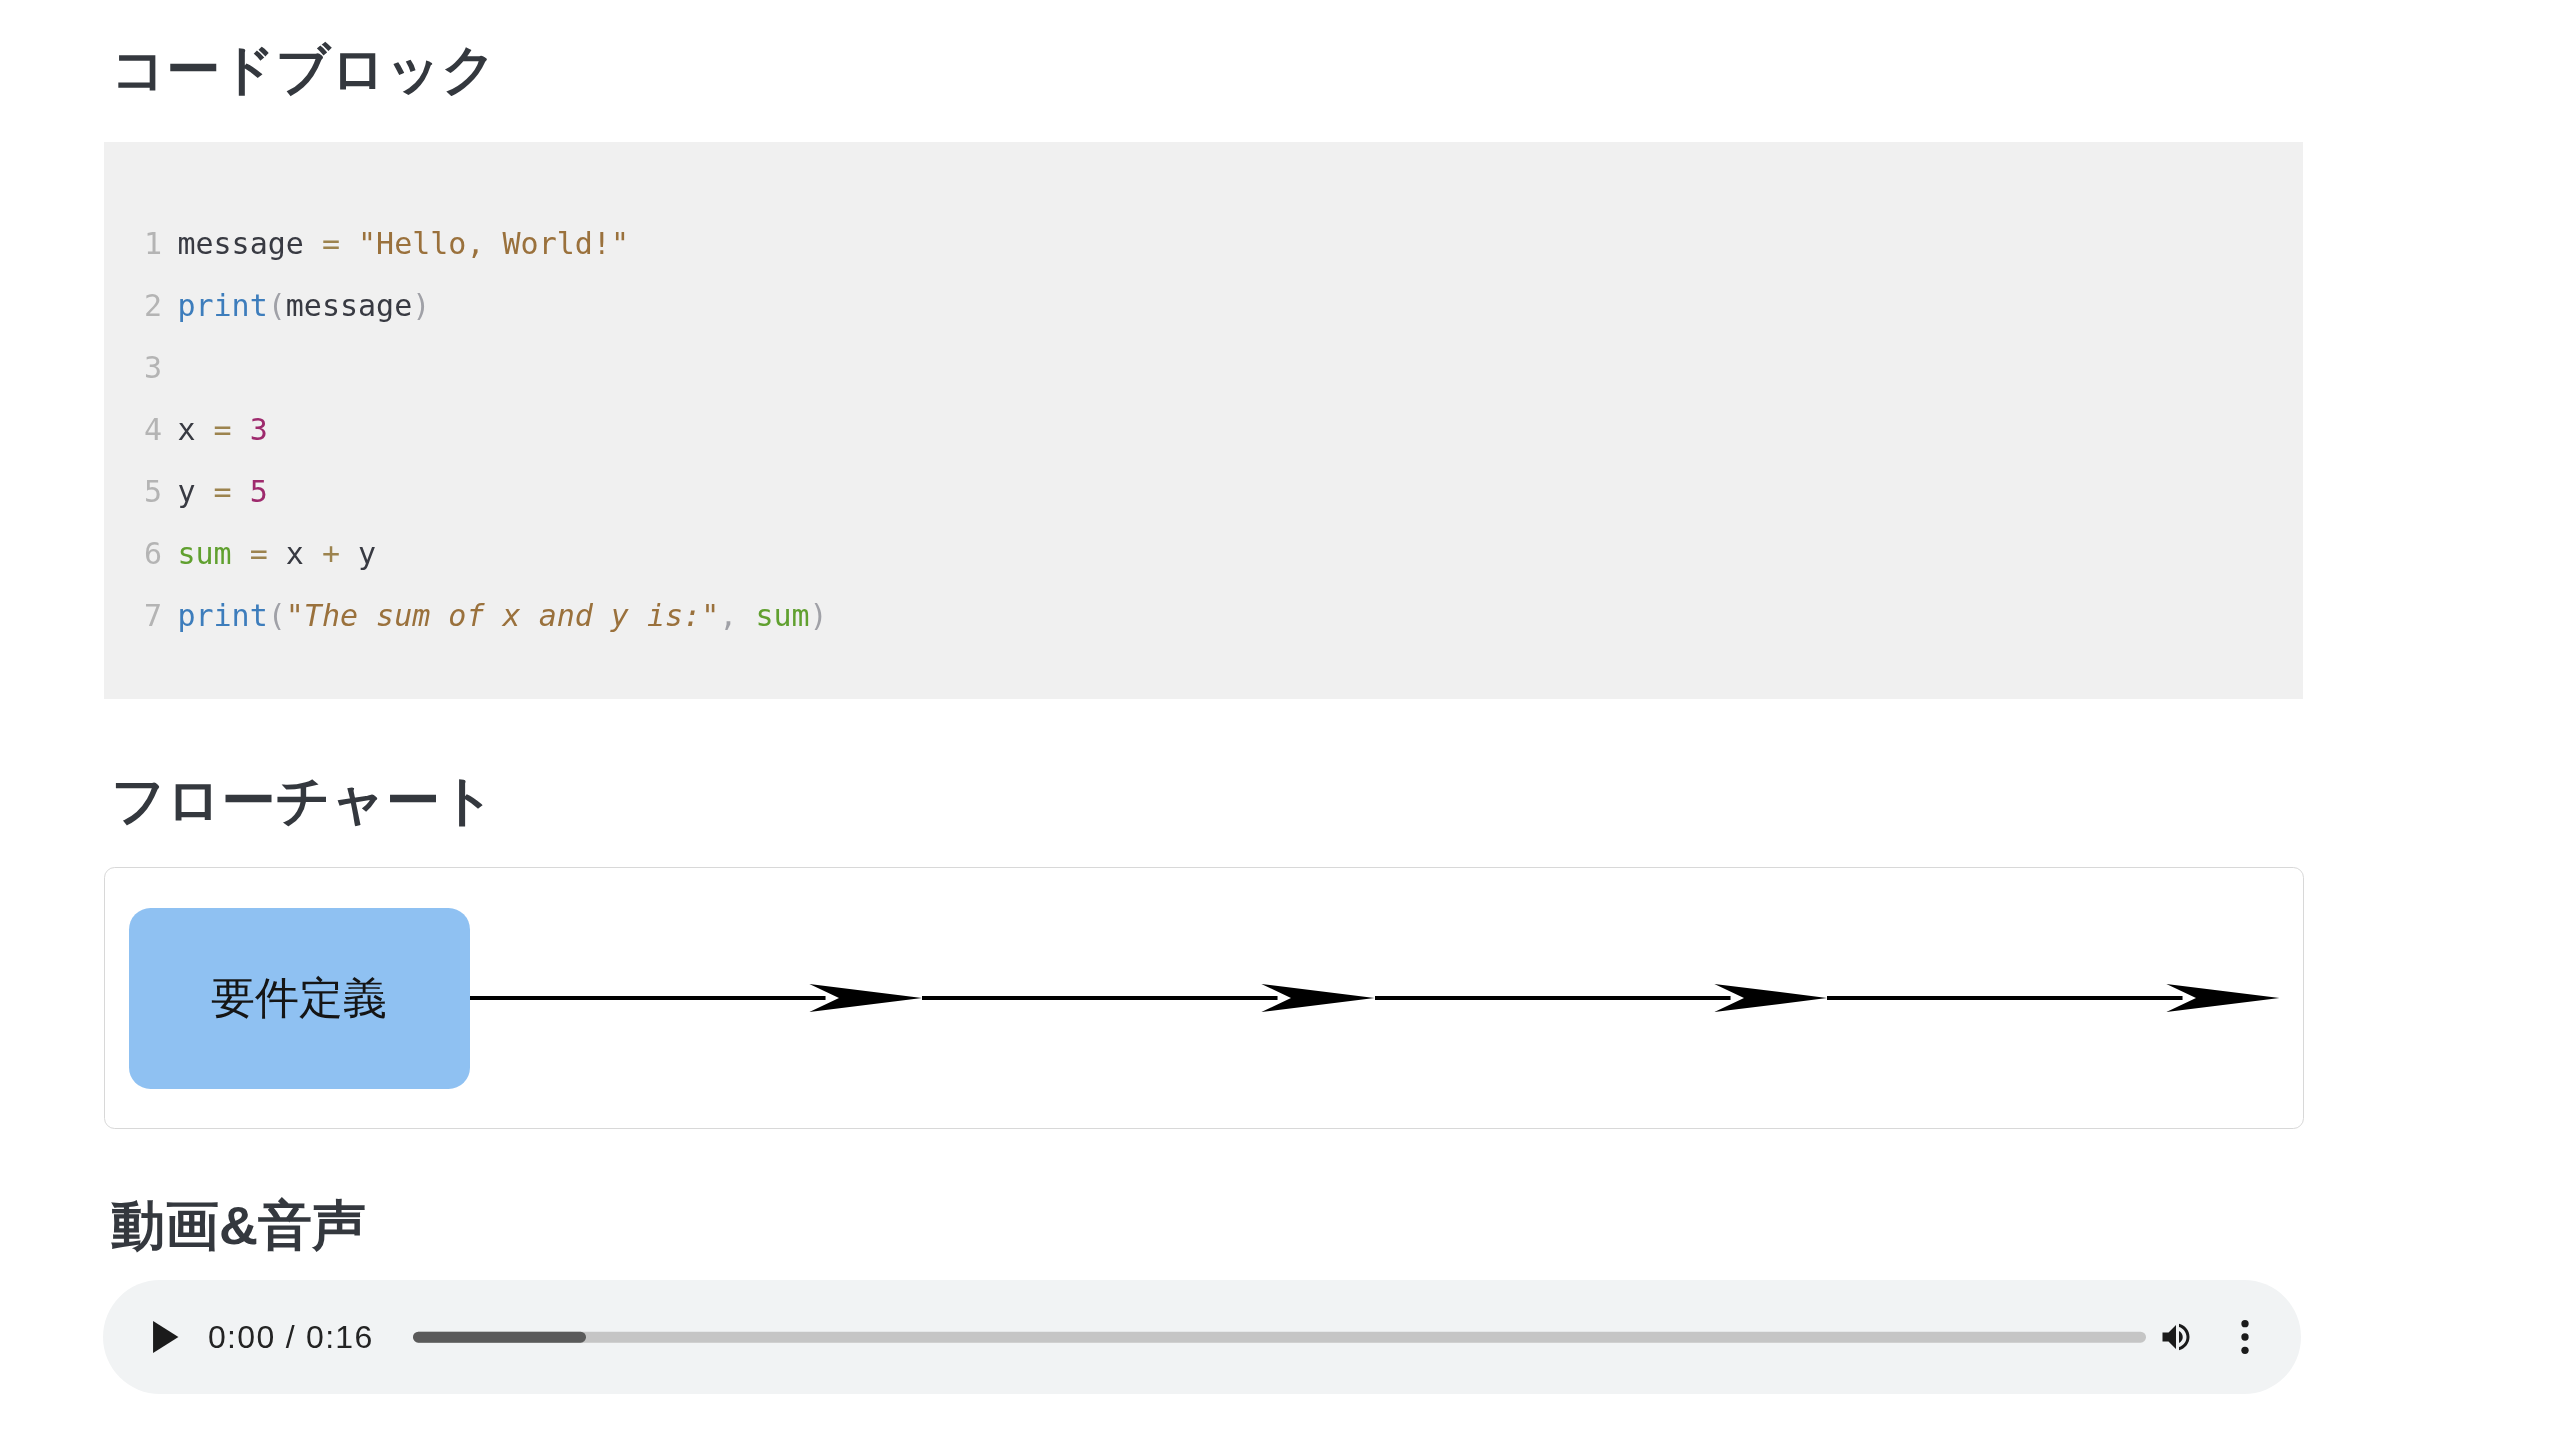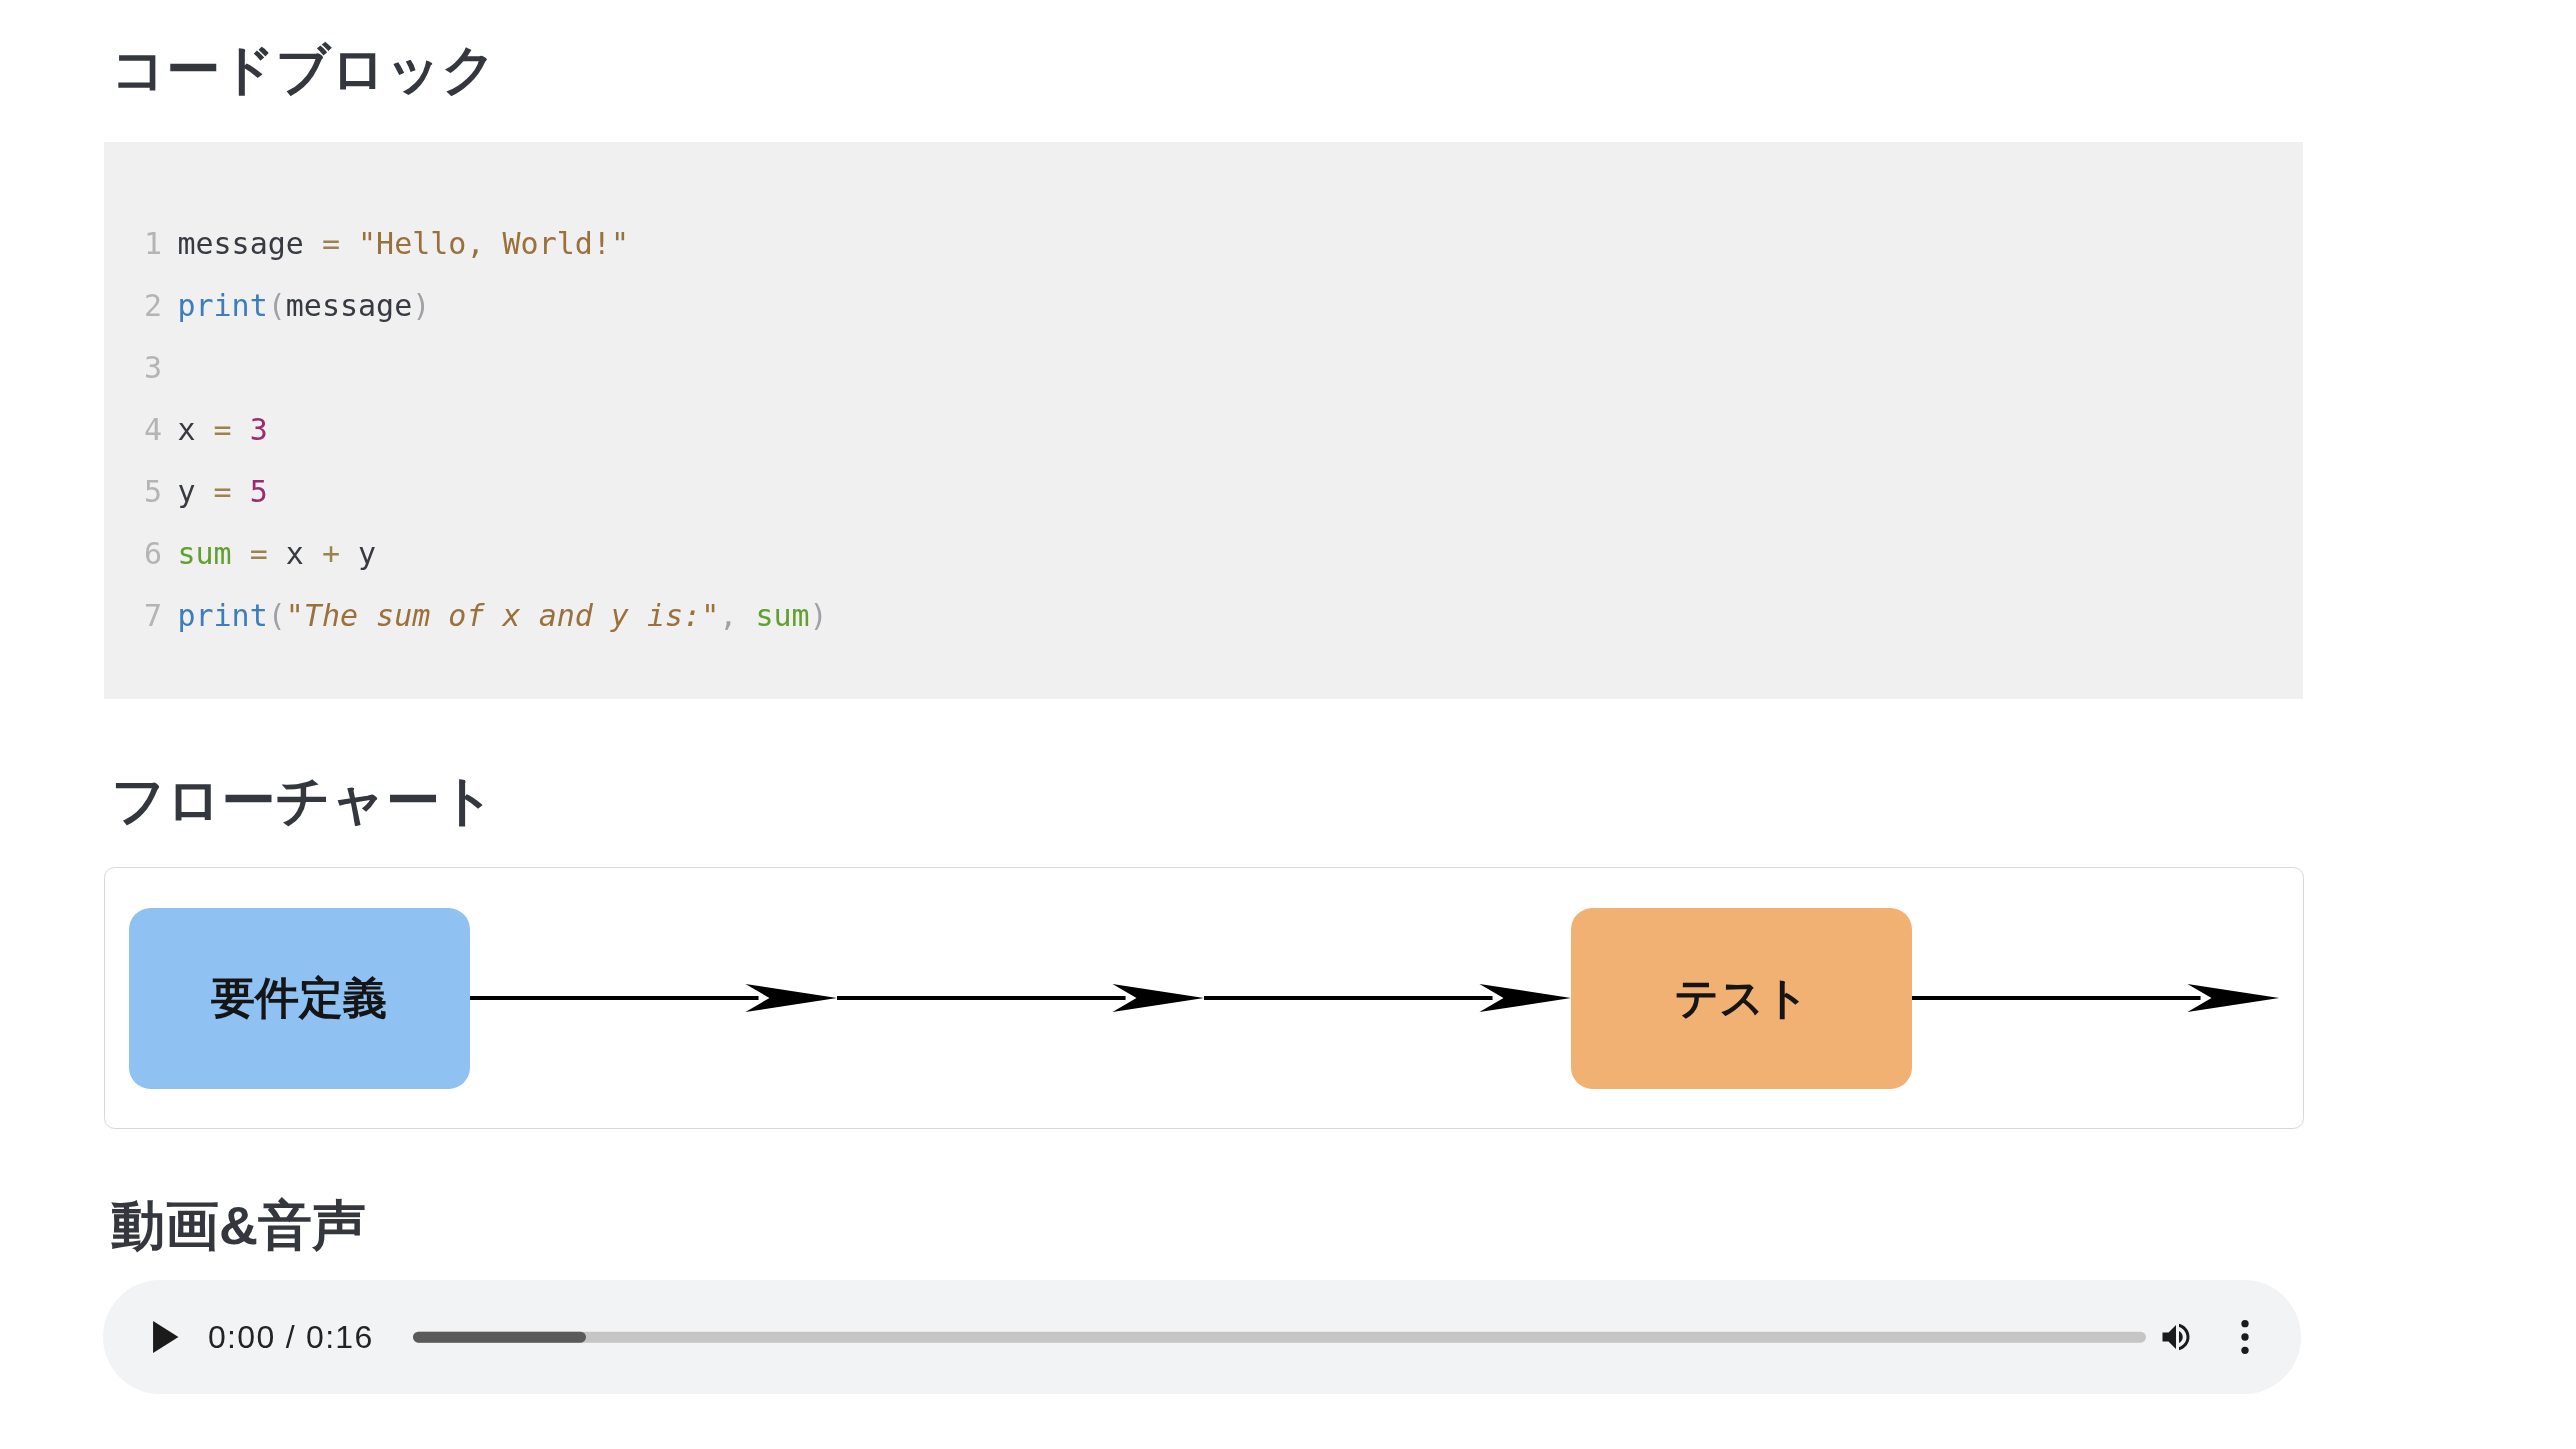--- a/index.html
+++ b/index.html
@@ -45,21 +45,21 @@
   .flow{
     position:absolute;left:104px;top:867px;width:2200px;height:262px;
     box-sizing:border-box;background:#fff;
     border:1.3px solid var(--flow-border,#d8d8d8);border-radius:10.7px;
     display:flex;align-items:center;padding:0 23.5px;
   }
   .flow-row{display:flex;align-items:center;width:100%;}
   .flow-box{
     flex:none;width:341px;height:181px;border-radius:21.5px;
     display:flex;align-items:center;justify-content:center;
-    font-size:44px;font-weight:700;color:#151515;
+    font-size:44px;font-weight:400;color:#151515;
   }
   .flow-arrow{flex:1;min-width:0;display:flex;align-items:center;}
   .flow-arrow svg{width:100%;height:40px;display:block;}
 
   
   .player{
     position:absolute;left:103px;top:1280px;width:2198px;height:114px;
     border-radius:57px;background:var(--player-bg,#f1f3f4);
   }
   .player .ctr{position:absolute;top:50%;transform:translateY(-50%);}
@@ -104,21 +104,20 @@
           <line x1="0" y1="30" x2="132" y2="30" stroke="var(--arrow,#000)" stroke-width="6"></line>
           <path d="M168 30 L126 9 L137 30 L126 51 Z" fill="var(--arrow,#000)"></path>
         </svg>
       </div>
       <div class="flow-arrow">
         <svg viewBox="0 0 168 60" preserveAspectRatio="none">
           <line x1="0" y1="30" x2="132" y2="30" stroke="var(--arrow,#000)" stroke-width="6"></line>
           <path d="M168 30 L126 9 L137 30 L126 51 Z" fill="var(--arrow,#000)"></path>
         </svg>
       </div>
-      <div class="flow-box" style="background: rgb(241, 177, 115);">テスト</div>
       <div class="flow-arrow">
         <svg viewBox="0 0 168 60" preserveAspectRatio="none">
           <line x1="0" y1="30" x2="132" y2="30" stroke="var(--arrow,#000)" stroke-width="6"></line>
           <path d="M168 30 L126 9 L137 30 L126 51 Z" fill="var(--arrow,#000)"></path>
         </svg>
       </div>
     </div>
 </div>
 
 <h2 id="h-media">動画&amp;音声</h2>

